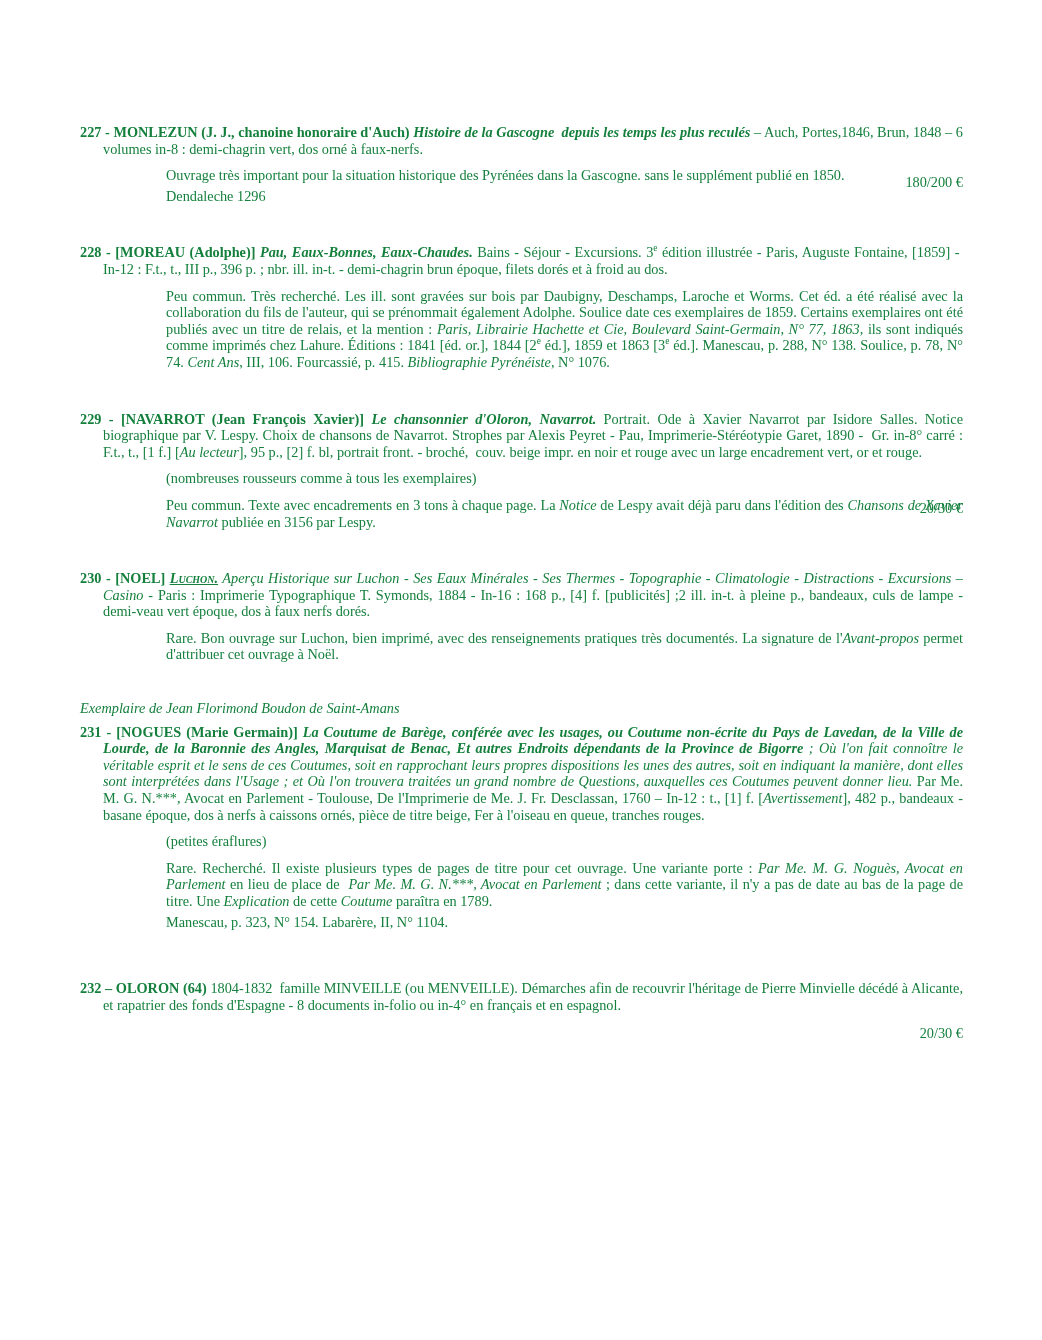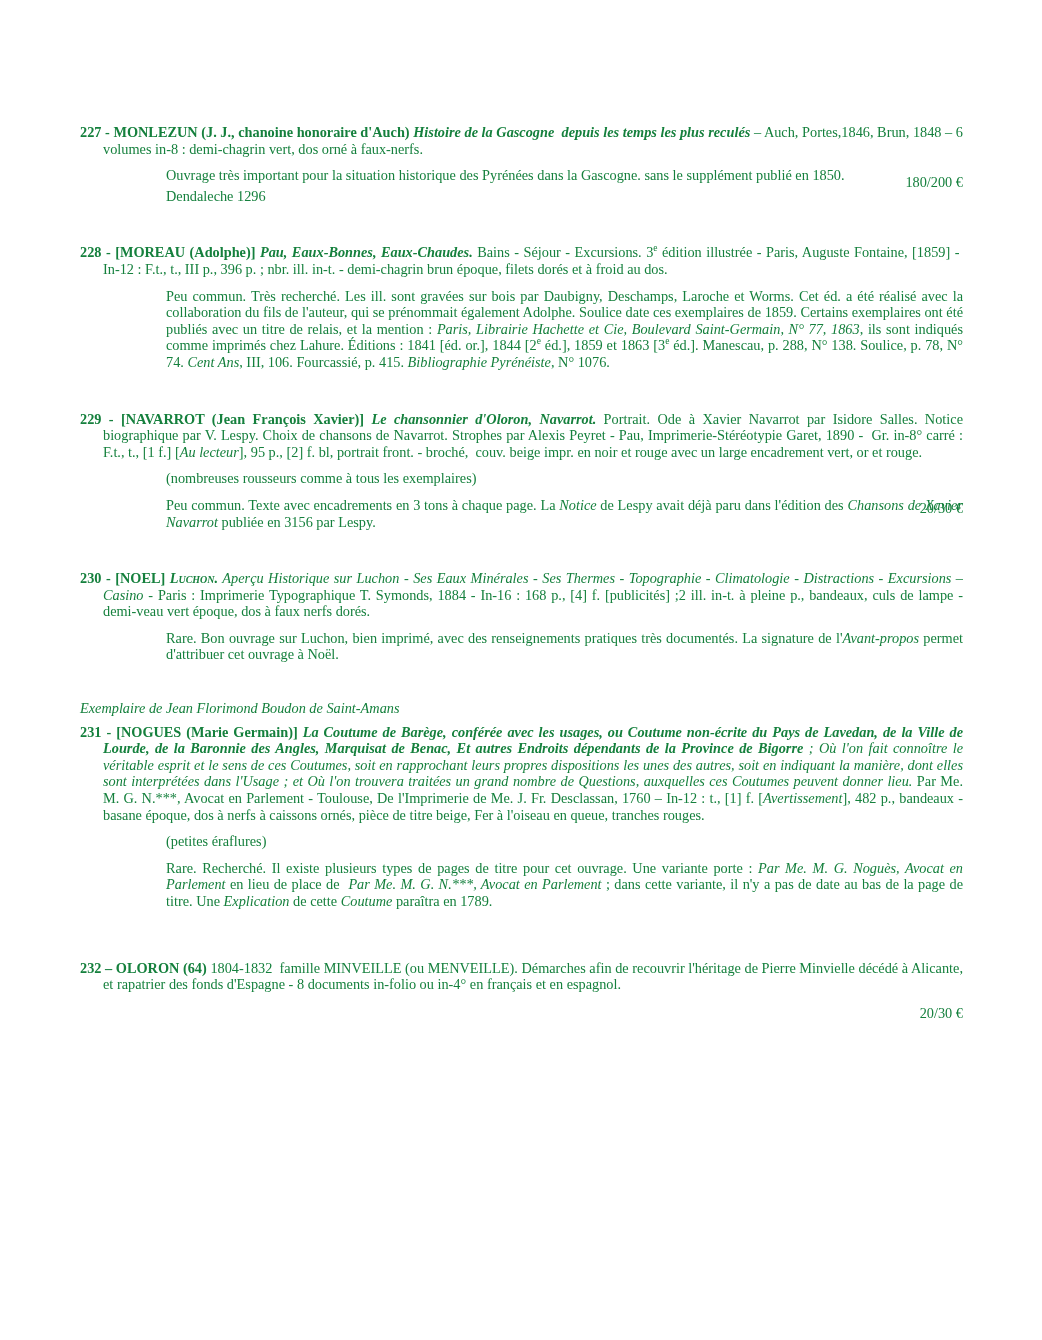--- a/index.html
+++ b/index.html
@@ -51,21 +51,21 @@
   .price {
     position: absolute;
     right: 0;
     bottom: 14px;
     white-space: nowrap;
   }
   .s-n  { }
   .s-b  { font-weight: bold; }
   .s-i  { font-style: italic; }
   .s-bi { font-weight: bold; font-style: italic; }
-  .s-bisc { font-weight: bold; font-style: italic; font-variant: small-caps; }
+  .s-bisc { font-weight: bold; font-style: italic; font-variant: small-caps; text-decoration: underline; }
   .s-sc { font-variant: small-caps; }
   .s-sup { vertical-align: super; font-size: 9.5px; line-height: 0; }
   .s-gap1 { display: inline-block; width: 95px; }
   .s-gap2 { display: inline-block; width: 45px; }
 </style>
 </head>
 <body>
 
 <div class="page">
   <div class="content" id="content">
@@ -94,20 +94,21 @@
     <div>
           <p class="para note"><span class="s-n">Rare. Bon ouvrage sur Luchon, bien imprimé, avec des renseignements pratiques très documentés. La signature de l'</span><span class="s-i">Avant-propos</span><span class="s-n"> permet d'attribuer cet ouvrage à Noël.</span></p>
         </div>
   </div>
       <p class="section-heading block">Exemplaire de Jean Florimond Boudon de Saint-Amans</p>
       <div class="entry block">
     <p class="heading"><span class="s-b">231 - [NOGUES (Marie Germain)] </span><span class="s-bi">La Coutume de Barège, conférée avec les usages, ou Coutume non-écrite du Pays de Lavedan, de la Ville de Lourde, de la Baronnie des Angles, Marquisat de Benac, Et autres Endroits dépendants de la Province de Bigorre</span><span class="s-i"> ; Où l'on fait connoître le véritable esprit et le sens de ces Coutumes, soit en rapprochant leurs propres dispositions les unes des autres, soit en indiquant la manière, dont elles sont interprétées dans l'Usage ; et Où l'on trouvera traitées un grand nombre de Questions, auxquelles ces Coutumes peuvent donner lieu.</span><span class="s-n"> Par Me. M. G. N.***, Avocat en Parlement - Toulouse, De l'Imprimerie de Me. J. Fr. Desclassan, 1760 – In-12 : t., [1] f. [</span><span class="s-i">Avertissement</span><span class="s-n">], 482 p., bandeaux - basane époque, dos à nerfs à caissons ornés, pièce de titre beige, Fer à l'oiseau en queue, tranches rouges.</span></p>
     <div>
           <p class="para note"><span class="s-n">(petites éraflures)</span></p>
           <p class="para note"><span class="s-n">Rare. Recherché. Il existe plusieurs types de pages de titre pour cet ouvrage. Une variante porte : </span><span class="s-i">Par Me. M. G. Noguès, Avocat en Parlement</span><span class="s-n"> en lieu de place de&nbsp; </span><span class="s-i">Par Me. M. G. N.***, Avocat en Parlement</span><span class="s-n"> ; dans cette variante, il n'y a pas de date au bas de la page de titre. Une </span><span class="s-i">Explication</span><span class="s-n"> de cette </span><span class="s-i">Coutume</span><span class="s-n"> paraîtra en 1789.</span></p>
+          <p class="para ref"><span class="s-n">Manescau, p. 323, N° 154. Labarère, II, N° 1104.</span></p>
         </div>
   </div>
       <div class="entry block">
     <p class="heading"><span class="s-b">232 – OLORON (64) </span><span class="s-n">1804-1832&nbsp; famille MINVEILLE (ou MENVEILLE). Démarches afin de recouvrir l'héritage de Pierre Minvielle décédé à Alicante, et rapatrier des fonds d'Espagne - 8 documents in-folio ou in-4° en français et en espagnol.</span></p>
     <div>
           <p class="para price-line"><span class="price-inline">20/30 €</span></p>
         </div>
   </div>
     </div>
 </div>

